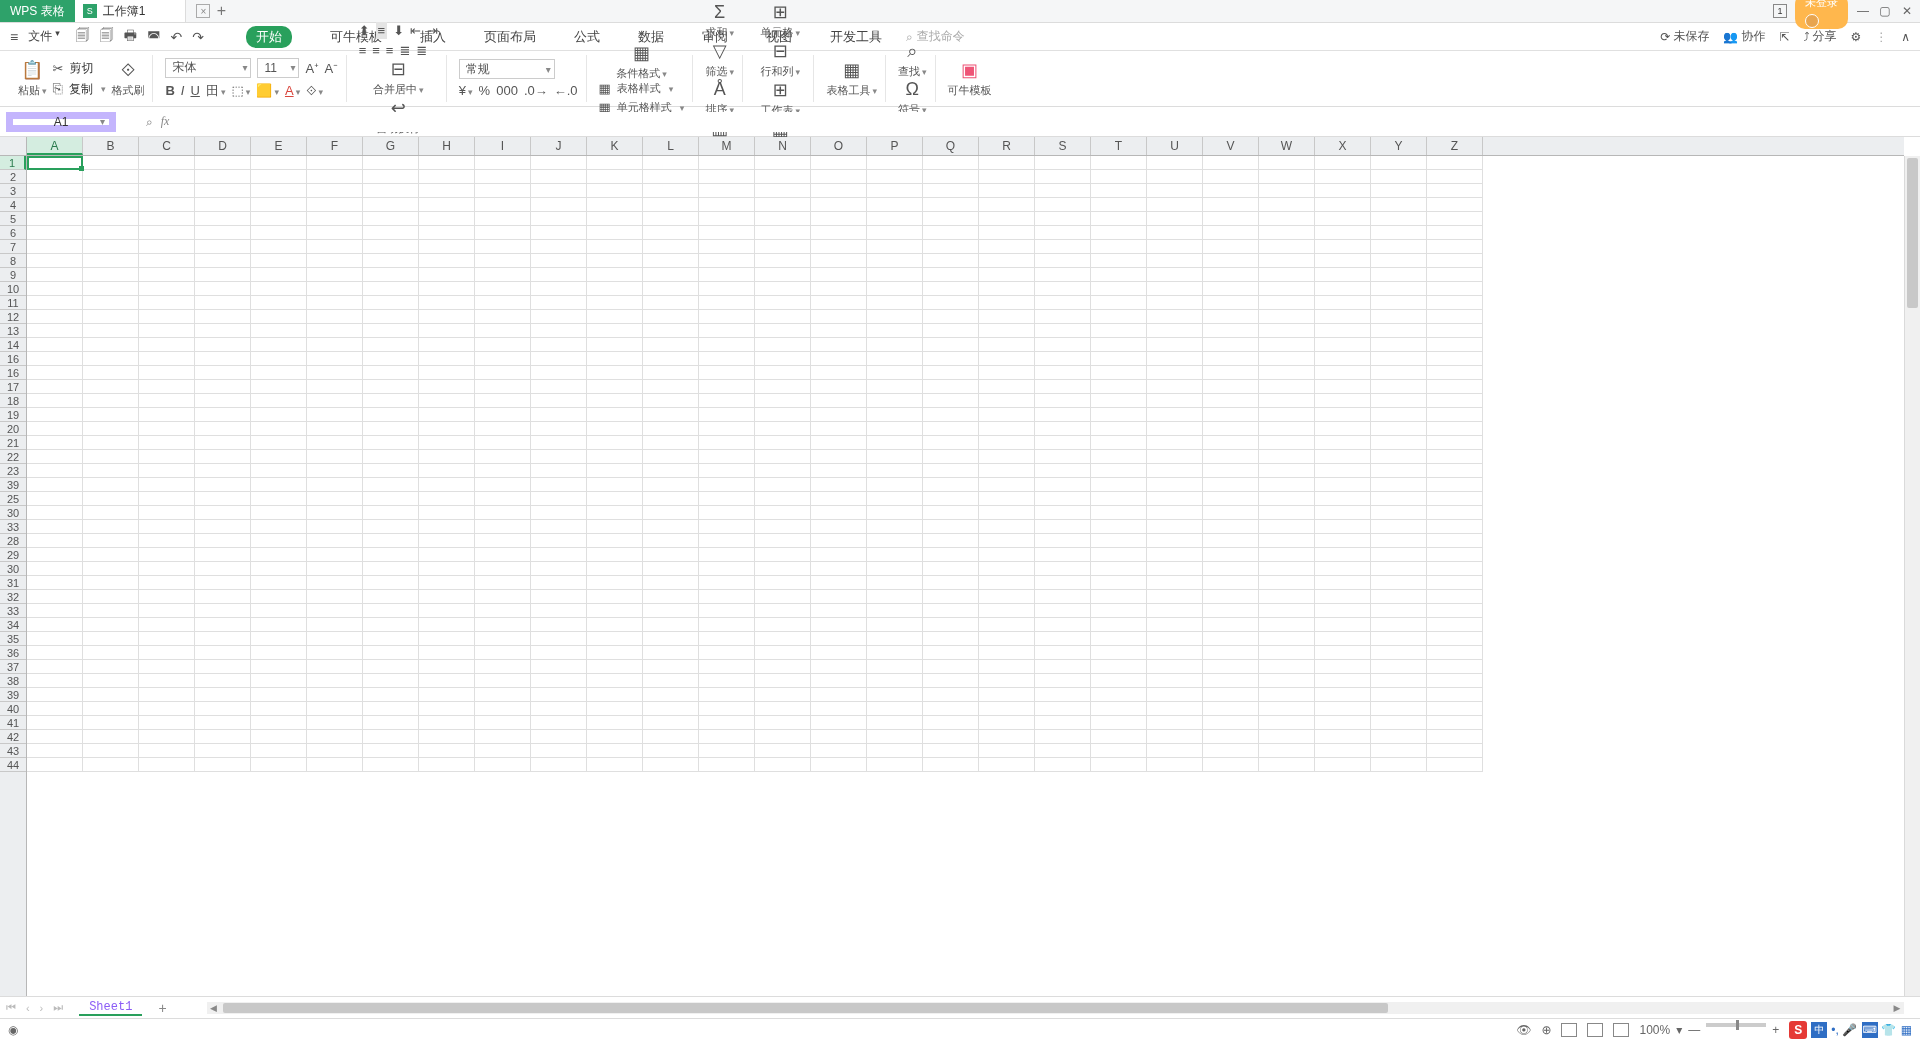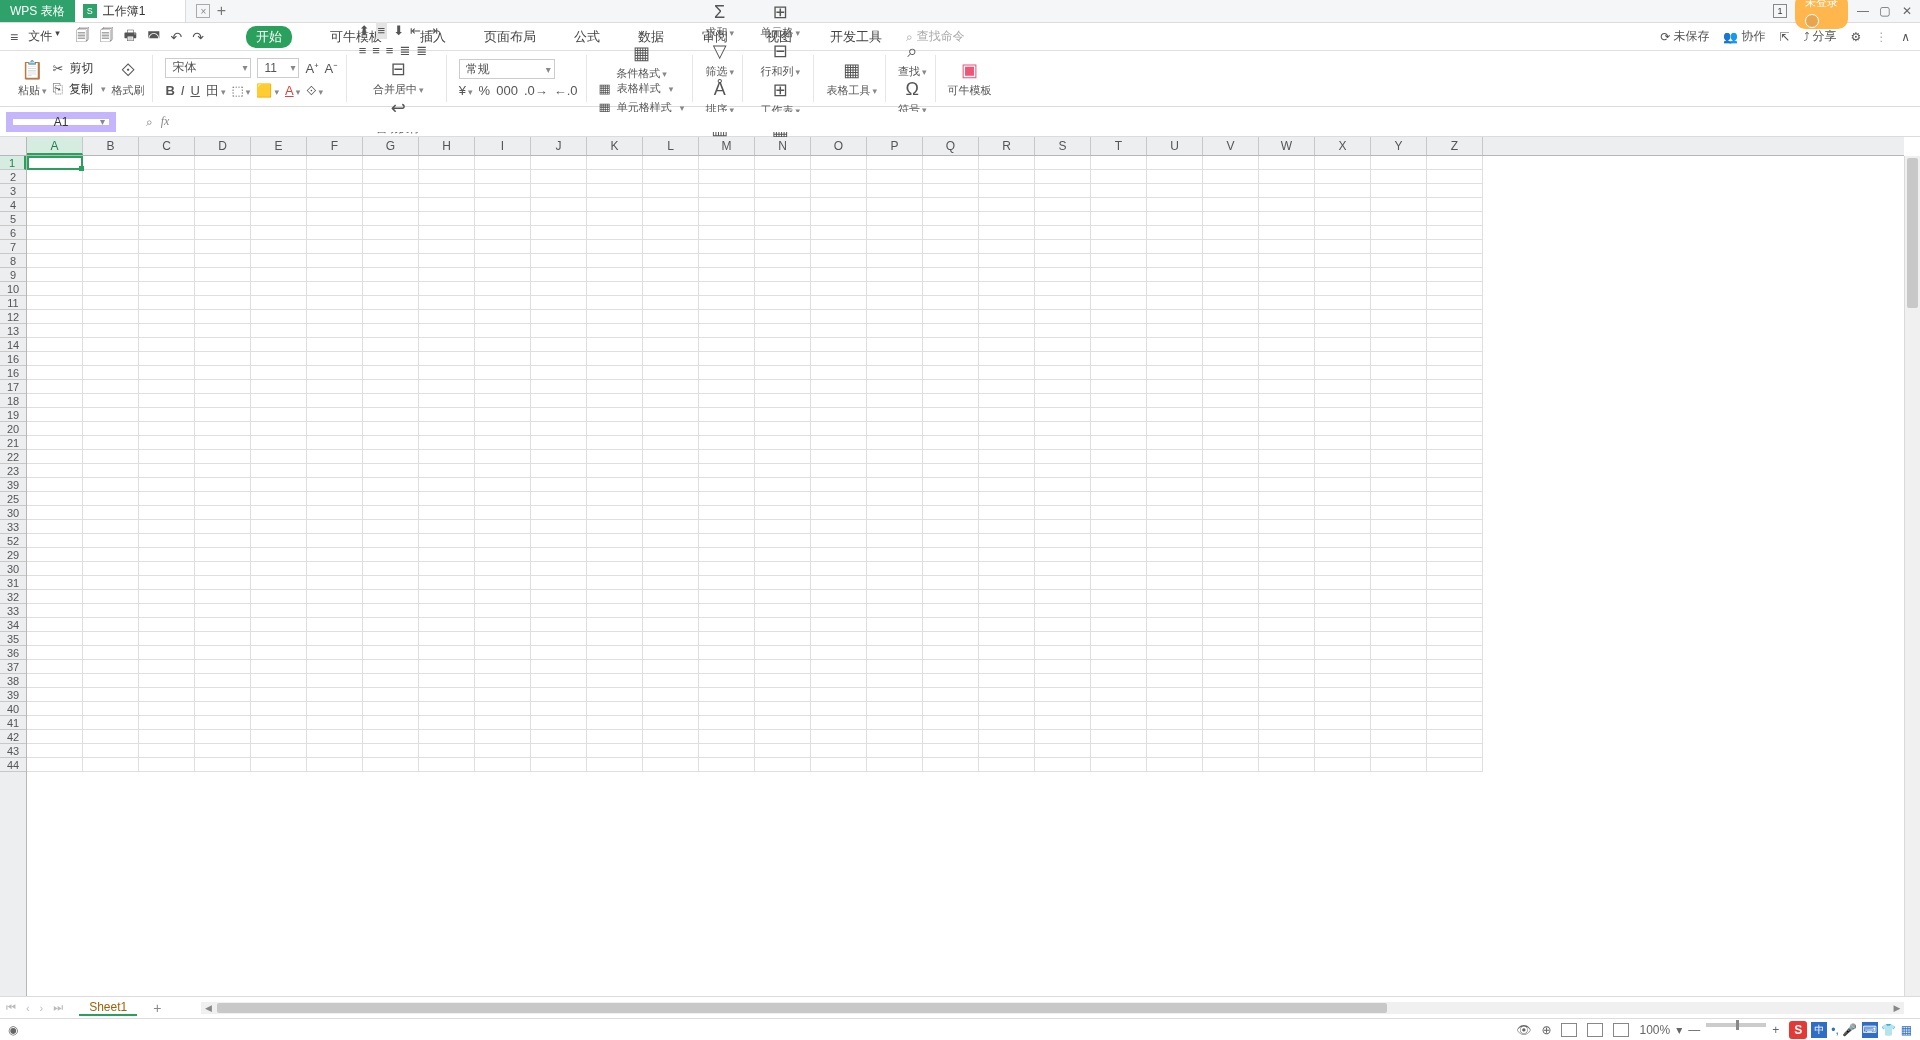--- a/index.html
+++ b/index.html
@@ -63,21 +63,21 @@
 .cells{position:absolute;top:19px;left:27px;right:16px;bottom:0;}
 .cellrow{display:flex;height:14px;}
 .cell{width:56px;height:14px;border-right:1px solid #dfdfdf;border-bottom:1px solid #dfdfdf;}
 .cell.selcell{border:2px solid #29a05c;position:relative;}
 .cell.selcell::after{content:"";position:absolute;right:-3px;bottom:-3px;width:5px;height:5px;background:#29a05c;}
 .vscroll{position:absolute;top:19px;right:0;width:16px;bottom:0;background:#f0f0f0;border-left:1px solid #dadada;}
 .vthumb{position:absolute;top:2px;left:2px;right:2px;height:150px;background:#c8c8c8;border-radius:2px;}
 
 .sheetbar{height:22px;border-top:1px solid #dcdcdc;display:flex;align-items:center;padding:0 6px;justify-content:space-between;}
 .sheetnav{display:flex;align-items:center;gap:10px;color:#bbb;font-size:11px;}
-.sheet-tab{border-bottom:2px solid #29a05c;color:#a16207;padding:0 10px;height:100%;display:flex;align-items:center;margin-left:10px;}
+.sheet-tab{border-bottom:2px solid #29a05c;color:#8b5cf6;padding:0 10px;height:100%;display:flex;align-items:center;margin-left:10px;font-family:Liberation Mono, monospace;}
 .addsheet{margin-left:10px;color:#888;font-size:14px;}
 .hscroll{flex:1;height:12px;margin:0 10px 0 40px;position:relative;background:#f0f0f0;}
 .hscroll .htrk{position:absolute;left:16px;right:16px;top:0;bottom:0;}
 .hscroll .hthumb{position:absolute;left:0;width:70%;top:1px;bottom:1px;background:#c8c8c8;border-radius:2px;}
 .hscroll .harr{position:absolute;width:14px;top:0;bottom:0;display:flex;align-items:center;justify-content:center;color:#888;font-size:9px;}
 
 .status{height:22px;border-top:1px solid #dcdcdc;display:flex;align-items:center;justify-content:space-between;padding:0 8px;color:#666;font-size:12px;}
 .status-right{display:flex;align-items:center;gap:10px;}
 .view-btn{width:16px;height:14px;border:1px solid #888;}
 .zoom{display:flex;align-items:flex-start;gap:6px;}
@@ -367,21 +367,21 @@
       <div class="rh">18</div>
       <div class="rh">19</div>
       <div class="rh">20</div>
       <div class="rh">21</div>
       <div class="rh">22</div>
       <div class="rh">23</div>
       <div class="rh">39</div>
       <div class="rh">25</div>
       <div class="rh">30</div>
       <div class="rh">33</div>
-      <div class="rh">52</div>
+      <div class="rh">28</div>
       <div class="rh">29</div>
       <div class="rh">30</div>
       <div class="rh">31</div>
       <div class="rh">32</div>
       <div class="rh">33</div>
       <div class="rh">34</div>
       <div class="rh">35</div>
       <div class="rh">36</div>
       <div class="rh">37</div>
       <div class="rh">38</div>

